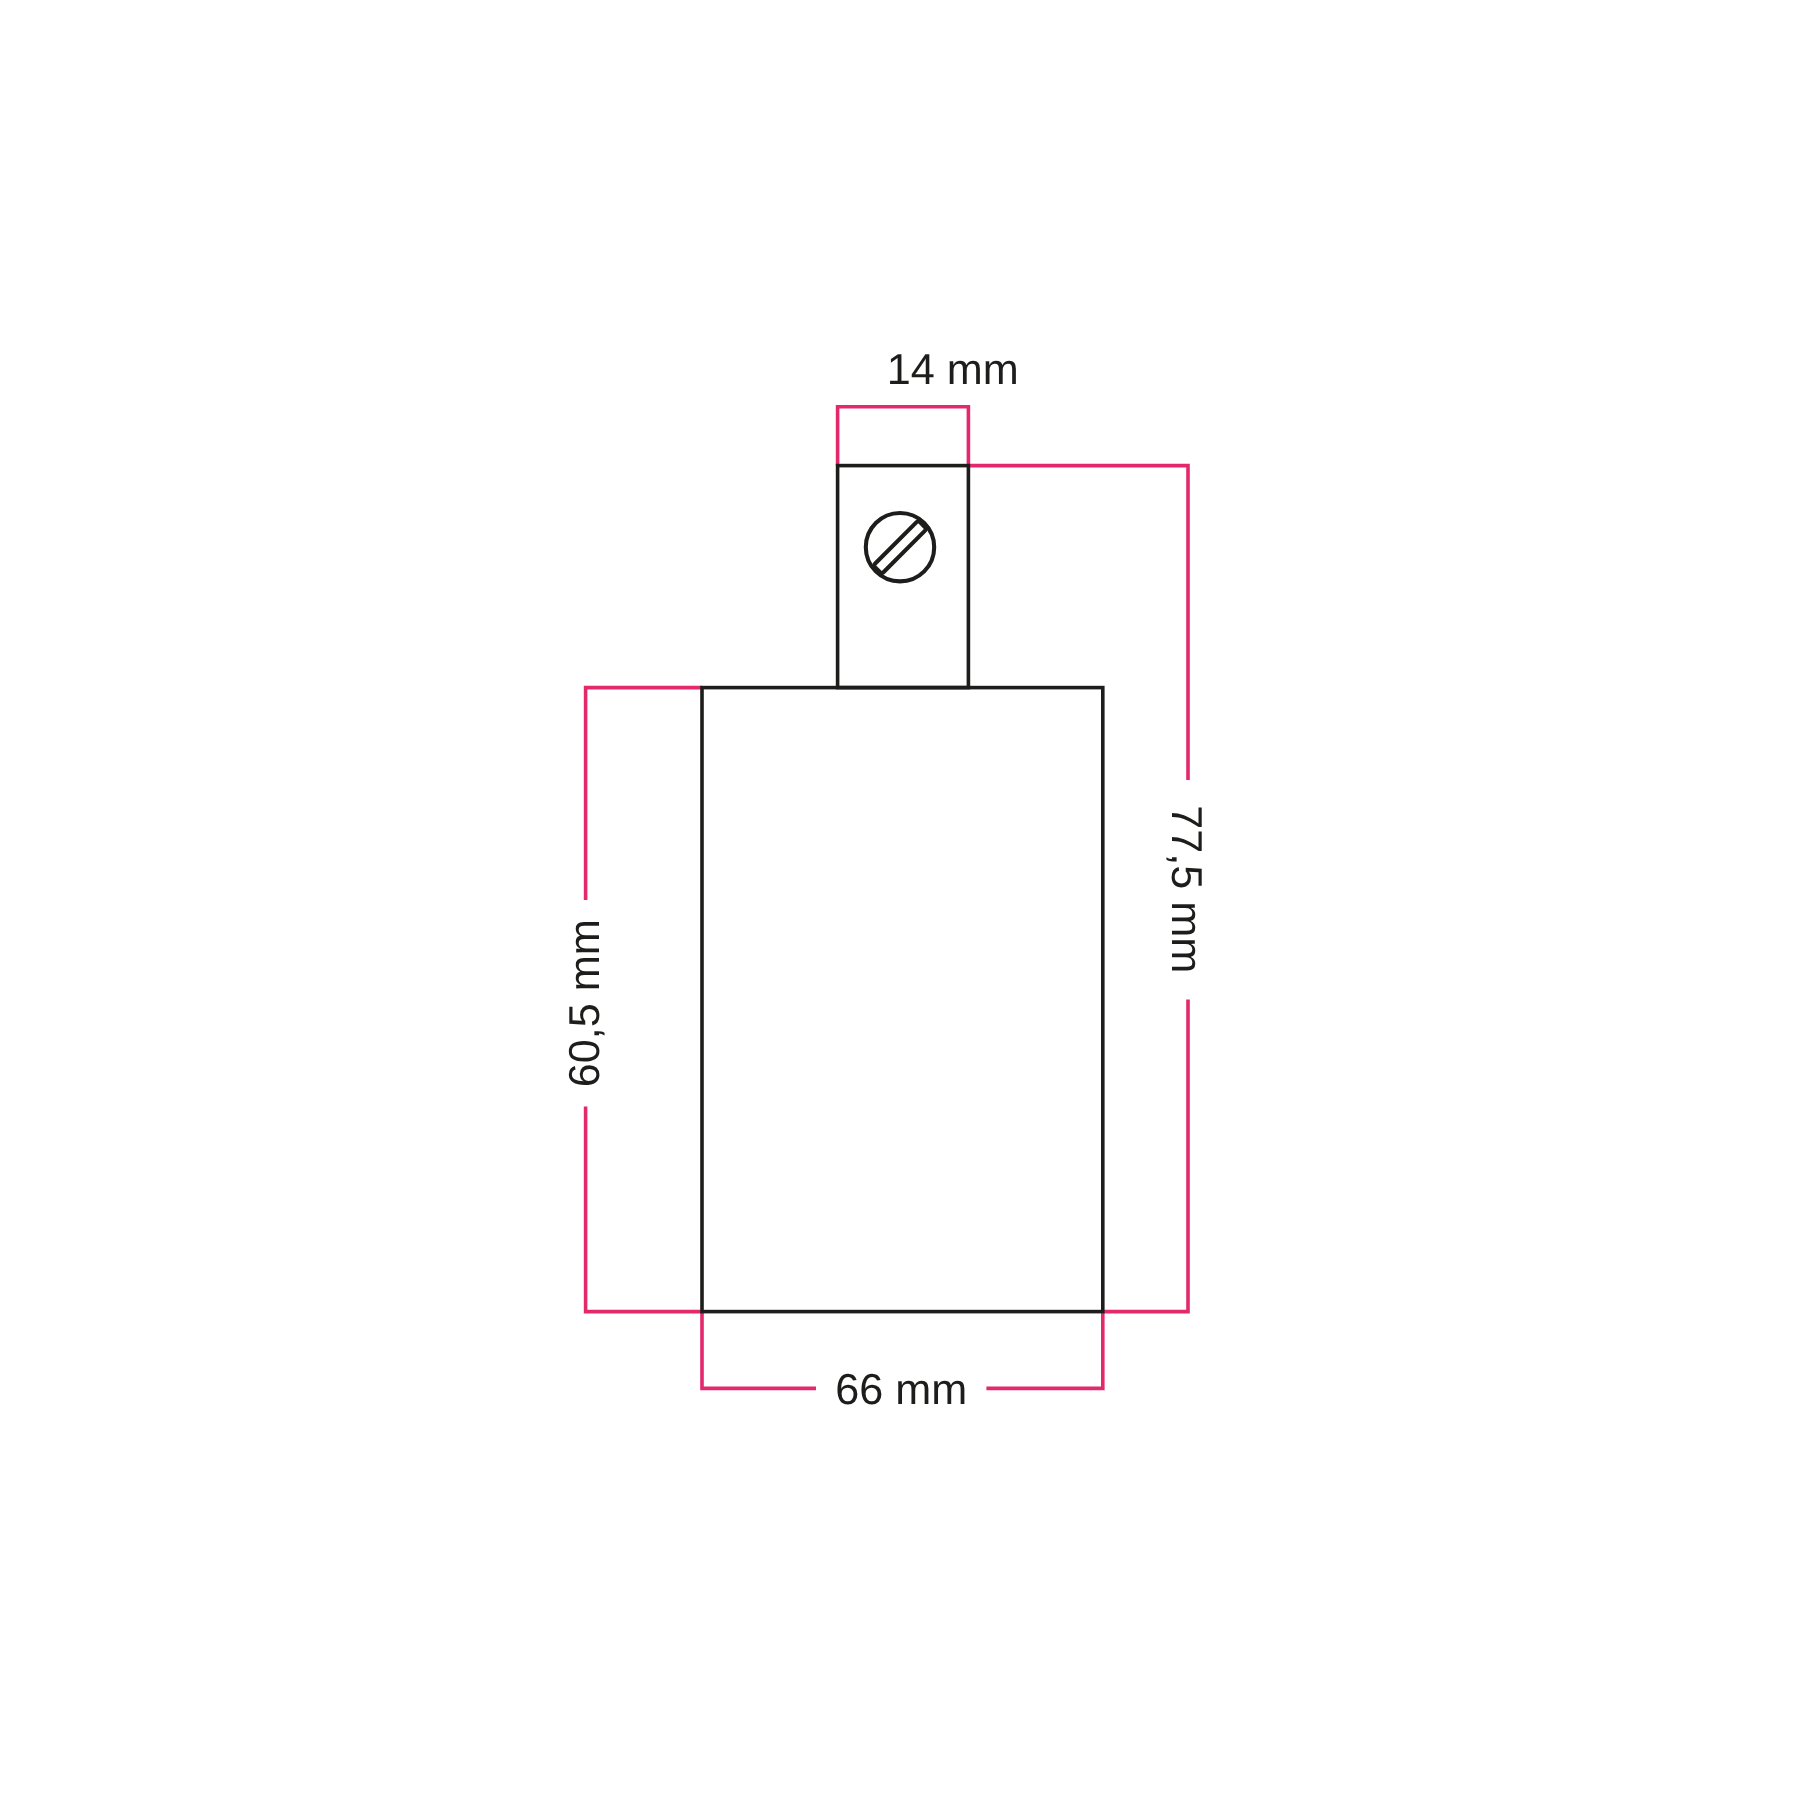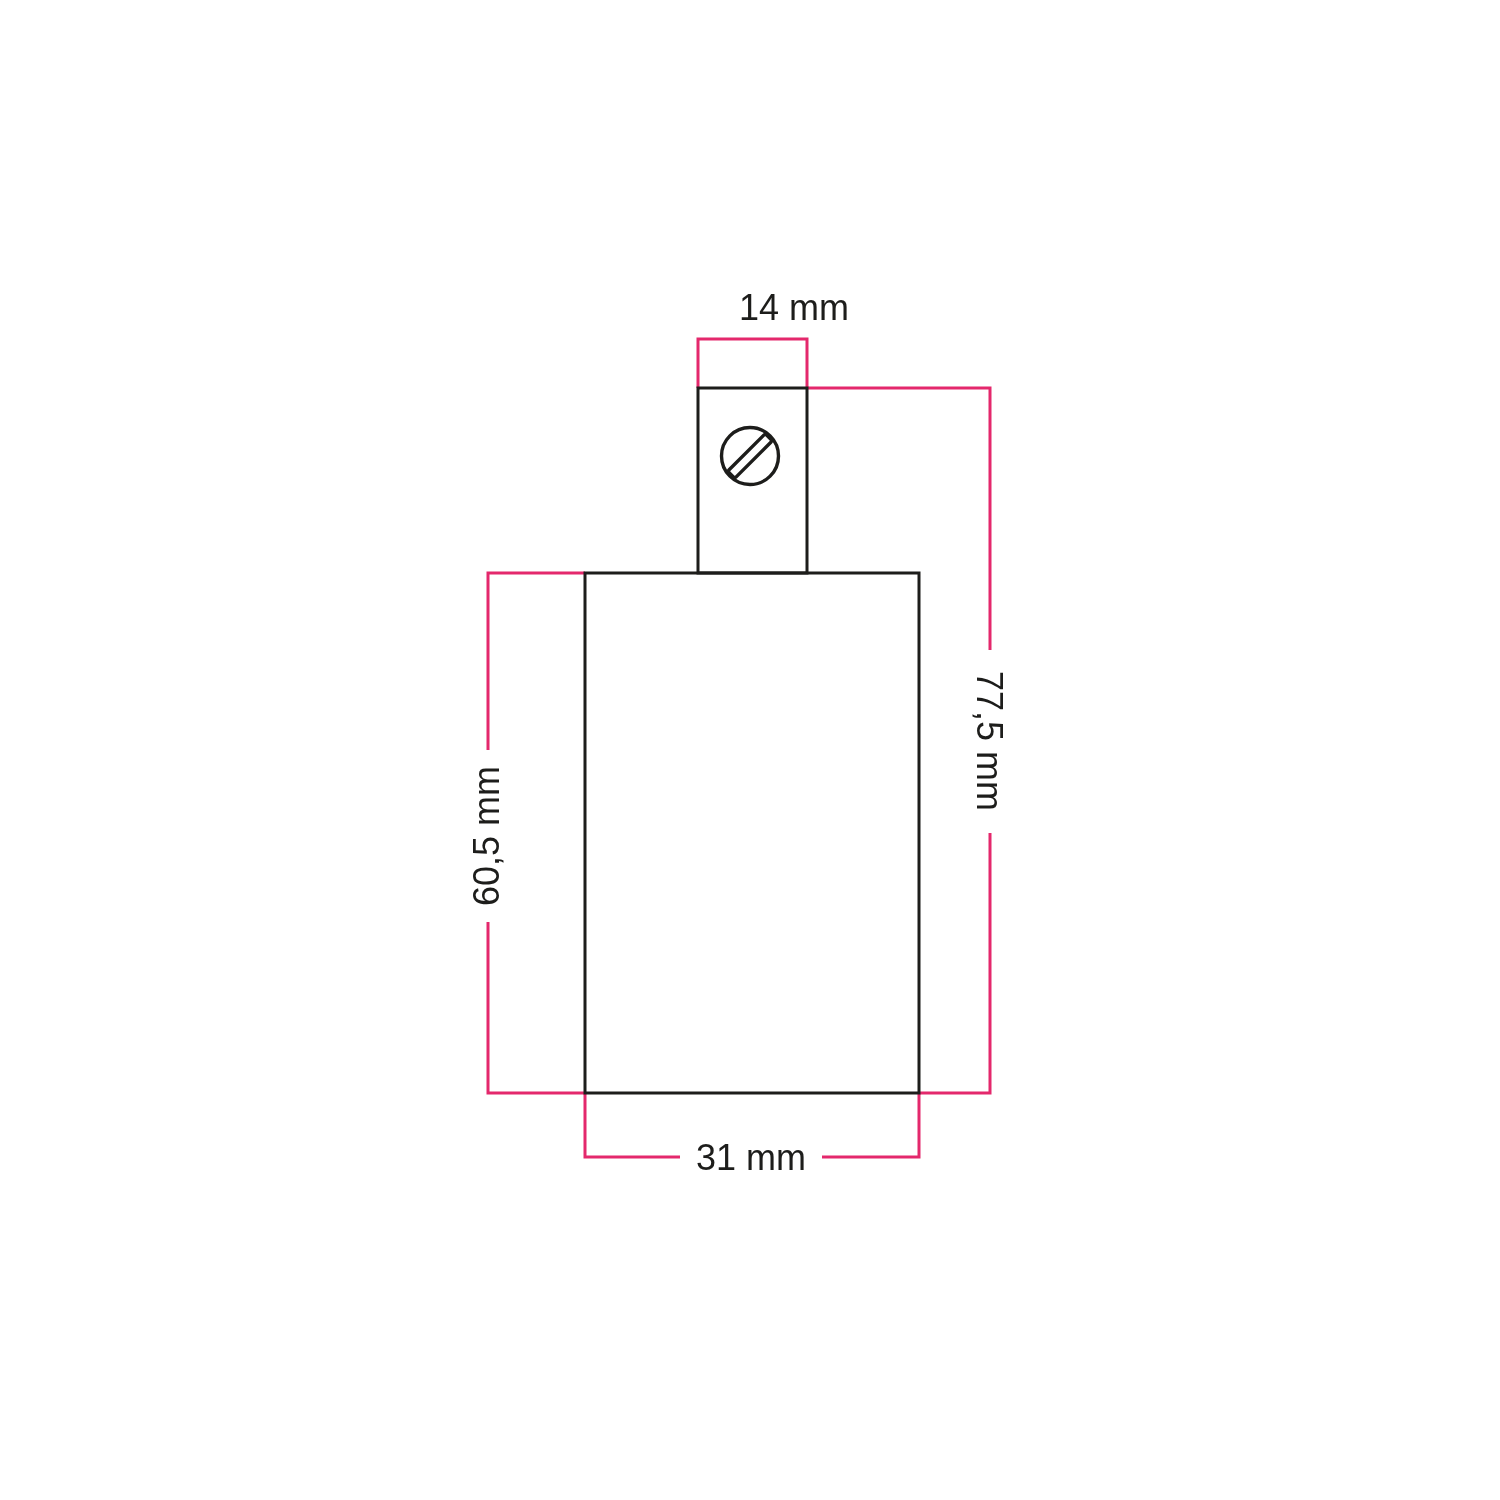--- a/index.html
+++ b/index.html
@@ -72,15 +72,15 @@
       <g>
         <circle class="screw-stroke" cx="750" cy="456" r="28.5"></circle>
         <rect class="screw-stroke" x="723.5" y="451" width="53" height="10" rx="2" transform="rotate(-45 750 456)"></rect>
       </g>
     </g>
   </svg>
 
   <div class="dim-label lbl-top">14 mm</div>
   <div class="dim-label lbl-right">77,5 mm</div>
   <div class="dim-label lbl-left">60,5 mm</div>
-  <div class="dim-label lbl-bottom">31 mm</div>
+  <div class="dim-label lbl-bottom">66 mm</div>
 
 </div>
 
 </body></html>

